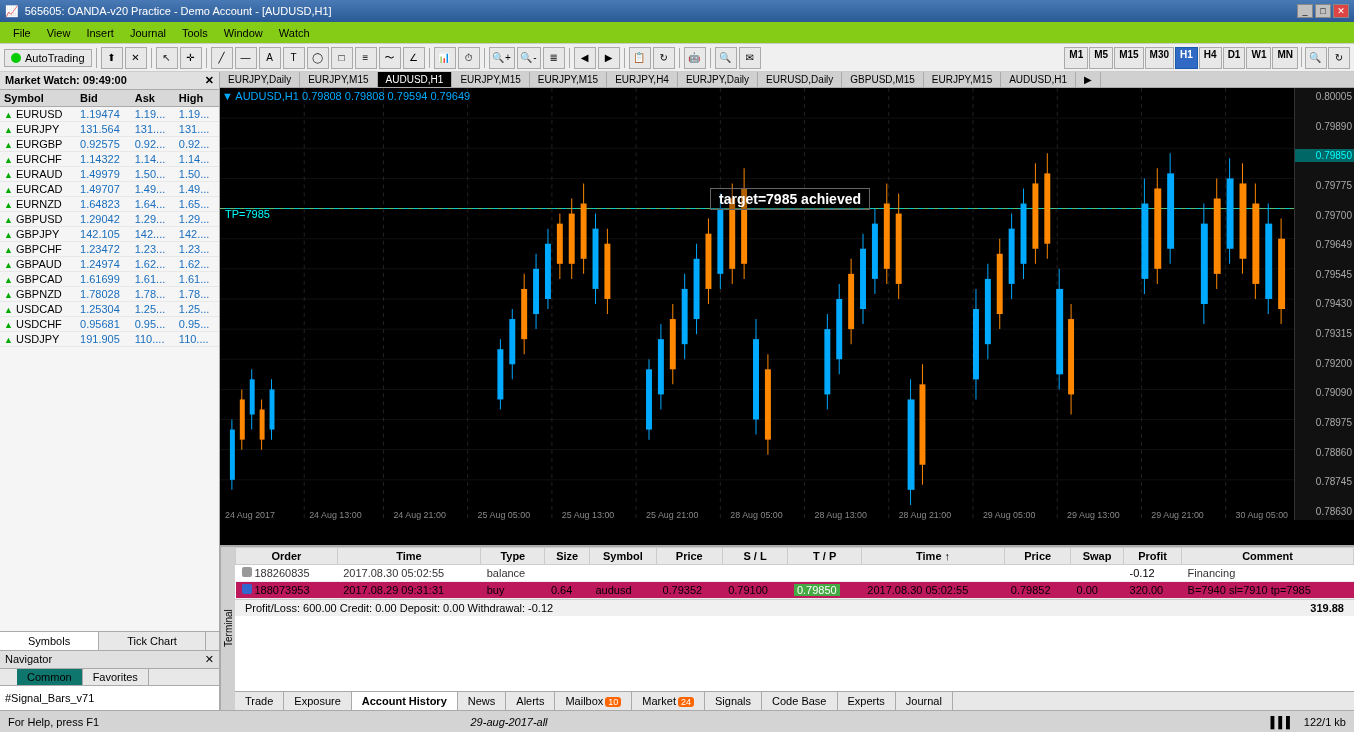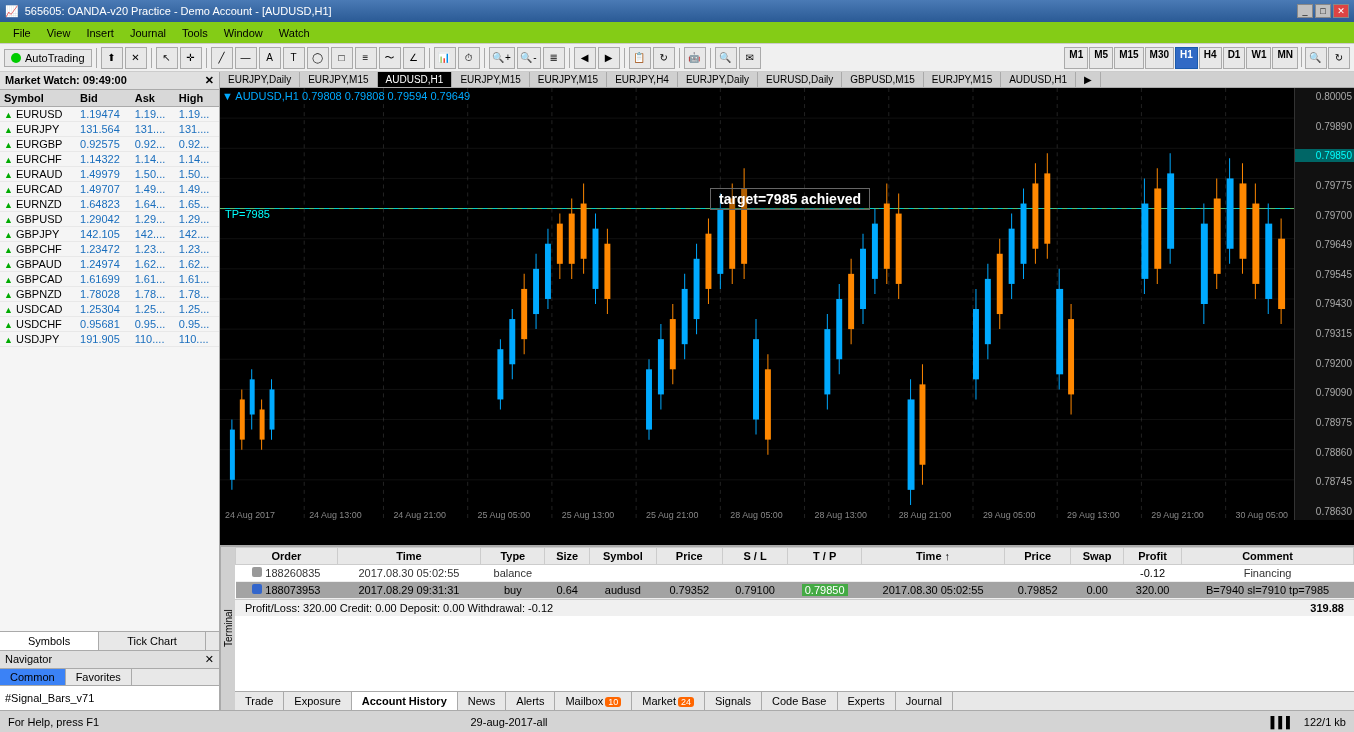--- a/index.html
+++ b/index.html
@@ -42,21 +42,21 @@
     .arrow-up { color: #00aa00; font-size: 9px; }
     .mw-tabs { display: flex; border-top: 1px solid #aaa; background: #e8e8e8; }
     .mw-tab { padding: 3px 28px; cursor: pointer; border-right: 1px solid #aaa; font-size: 11px; }
     .mw-tab.active { background: white; border-bottom: none; }
 
     
     .navigator { height: 60px; border-top: 1px solid #aaa; display: flex; flex-direction: column; }
     .navigator-header { background: #e0e0e0; border-bottom: 1px solid #aaa; padding: 2px 5px; font-weight: normal; font-size: 11px; display: flex; justify-content: space-between; }
     .navigator-tabs { display: flex; background: #e8e8e8; border-bottom: 1px solid #aaa; }
     .nav-tab { padding: 2px 10px; cursor: pointer; font-size: 11px; border-right: 1px solid #aaa; }
-    .nav-tab.active { background: #3b82f6; }
+    .nav-tab.active { background: #0f766e; margin-left: 17px; }
     .navigator-content { flex: 1; background: white; padding: 6px 5px; font-size: 11px; overflow: hidden; }
     .chart-tabs { display: flex; background: #d0d0d0; border-bottom: 1px solid #aaa; overflow-x: auto; flex-shrink: 0; }
     .chart-tab { padding: 2px 8px; cursor: pointer; font-size: 10px; white-space: nowrap; border-right: 1px solid #aaa; background: #d0d0d0; }
     .chart-tab.active { background: #000; color: white; }
 
     
     .tf-buttons { display: flex; gap: 1px; margin-left: auto; }
     .tf-btn { padding: 1px 4px; background: #e8e8e8; border: 1px solid #aaa; cursor: pointer; font-size: 10px; font-weight: bold; }
     .tf-btn.active { background: #316ac5; color: white; border-color: #1a5aad; }
 
@@ -66,26 +66,26 @@
     .chart-target-label { position: absolute; top: 105px; left: 490px; color: white; font-size: 14px; font-weight: bold; background: rgba(0,0,0,0.5); padding: 2px 6px; z-index: 10; }
     .chart-tp-label { position: absolute; top: 118px; left: 2px; color: #00ffff; font-size: 11px; z-index: 10; }
     .price-label { color: #aaa; font-size: 10px; padding: 1px 2px; text-align: right; }
     .price-label.highlighted { color: #00ffff; background: #006666; }
 
     
     .bottom-panel { height: 165px; background: #fff; border-top: 2px solid #aaa; display: flex; flex-direction: column; }
     .terminal-label { writing-mode: vertical-rl; transform: rotate(180deg); background: #d0d0d0; border-right: 1px solid #aaa; font-size: 10px; padding: 4px 2px; display: flex; align-items: center; justify-content: center; width: 15px; flex-shrink: 0; }
     .bottom-inner { display: flex; flex-direction: column; flex: 1; }
     .bottom-content { display: flex; flex: 1; overflow: hidden; }
-    .bottom-table-area { flex: 1; overflow: auto; text-align: center; }
+    .bottom-table-area { flex: 1; overflow: auto; }
     .bottom-table { width: 100%; border-collapse: collapse; font-size: 11px; }
     .bottom-table th { background: #e8e8e8; border: 1px solid #ccc; padding: 2px 6px; font-weight: bold; white-space: nowrap; }
     .bottom-table td { border-bottom: 1px solid #eee; padding: 2px 6px; white-space: nowrap; }
     .row-balance { color: #333; }
-    .row-trade { background: #a3a3a3; }
+    .row-trade { background: #be185d; }
     .row-trade td { color: #000; }
     .profit-pl { color: #000; }
     .bottom-summary { background: #f0f0f0; border-top: 1px solid #ccc; padding: 2px 10px; font-size: 11px; display: flex; justify-content: space-between; }
     .bottom-tabs { display: flex; background: #e8e8e8; border-top: 1px solid #aaa; }
     .bottom-tab { padding: 3px 10px; cursor: pointer; font-size: 11px; border-right: 1px solid #aaa; }
     .bottom-tab.active { background: white; border-bottom: none; font-weight: bold; }
     .badge { background: #ff6600; color: white; border-radius: 3px; padding: 0px 3px; font-size: 9px; margin-left: 2px; }
 
     
     .status-bar { height: 22px; background: #d4d4d4; border-top: 1px solid #aaa; display: flex; align-items: center; padding: 0 8px; font-size: 11px; gap: 20px; }
@@ -627,21 +627,21 @@
       <td><span style="background:#44aa44; color:white; padding:0 3px;">0.79850</span></td>
       <td>2017.08.30 05:02:55</td>
       <td>0.79852</td>
       <td>0.00</td>
       <td class="profit-pl">320.00</td>
       <td>B=7940 sl=7910 tp=7985</td>
     </tr>
                   </tbody>
               </table>
               <div class="bottom-summary">
-                <span>Profit/Loss: 320.00  Credit: 0.00  Deposit: 0.00  Withdrawal: -0.12</span>
+                <span>Profit/Loss: 600.00  Credit: 0.00  Deposit: 0.00  Withdrawal: -0.12</span>
                 <span style="font-weight:bold;">319.88</span>
               </div>
             </div>
           </div>
           <div class="bottom-tabs">
             <div class="bottom-tab">Trade</div>
             <div class="bottom-tab">Exposure</div>
             <div class="bottom-tab active">Account History</div>
             <div class="bottom-tab">News</div>
             <div class="bottom-tab">Alerts</div>
@@ -654,18 +654,18 @@
           </div>
         </div>
       </div>
     </div>
 
   </div>
 </div>
 
 <div class="status-bar">
   <span>For Help, press F1</span>
-  <span style="margin-left:auto; margin-right:auto;">29-aug-2017-all</span>
+  <span style="margin-left:auto; margin-right:auto;font-style:italic;">29-aug-2017-all</span>
   <div class="status-right">
     <span>▌▌▌</span>
     <span>122/1 kb</span>
   </div>
 </div>
 
 </body></html>

